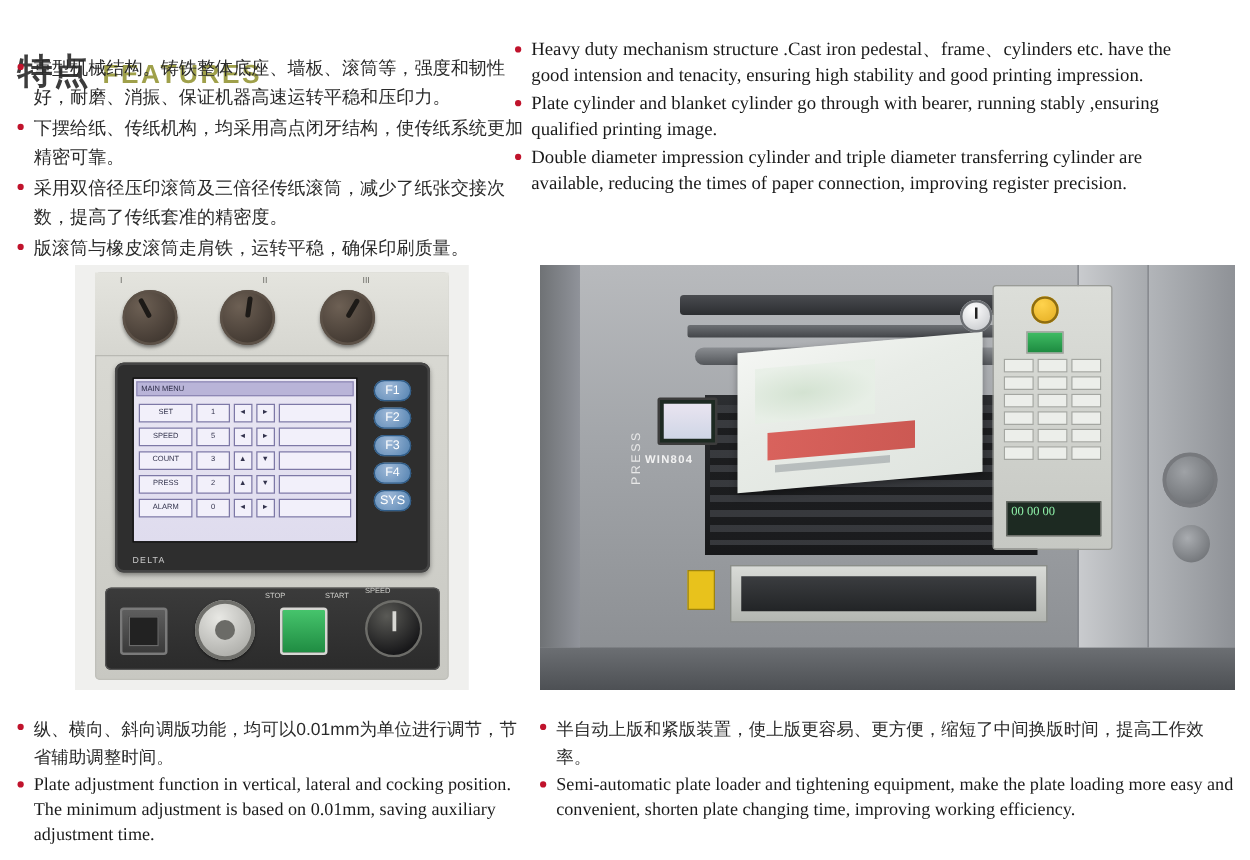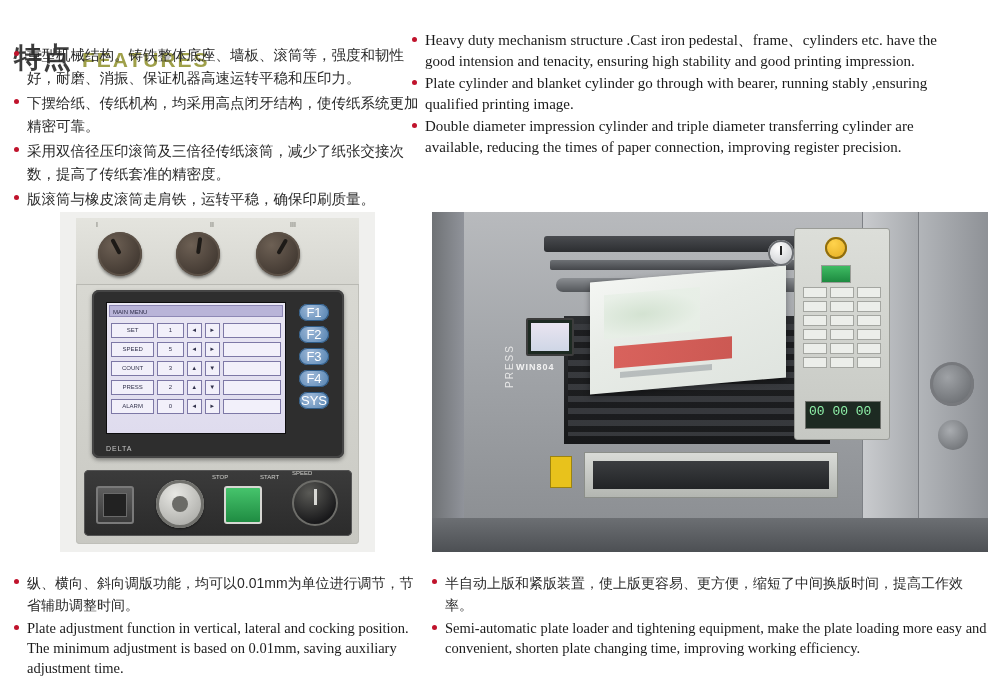--- a/index.html
+++ b/index.html
@@ -224,21 +224,21 @@
     right: 9px; top: 14px;
     width: 36px;
   }
   .fkey {
     width: 30px; height: 17px;
     margin-bottom: 5px;
     border-radius: 9px;
     background: radial-gradient(circle at 40% 30%, #9fb9d8, #4f7fae);
     color: #ffffff;
     font-family: "Liberation Sans", sans-serif;
-    font-size: 13px;
+    font-size: 10px;
     line-height: 17px;
     text-align: center;
     box-shadow: inset 0 0 0 1px #2f5b86;
   }
   .hmi-brand {
     position: absolute;
     left: 14px; bottom: 6px;
     font-family: "Liberation Sans", sans-serif;
     font-size: 7px;
     color: #c9c9c9;
@@ -501,22 +501,22 @@
     border: 1px solid #a4a6a1;
   }
   .pp-panel .lcd {
     position: absolute;
     left: 10px; bottom: 10px;
     width: 74px; height: 26px;
     background: #1d2a22;
     border: 1px solid #6f716c;
   }
   .pp-panel .lcd .t {
-    font-family: Liberation Mono, monospace;
-    font-size: 13px;
+    font-family: Liberation Serif, serif;
+    font-size: 10px;
     color: #8ef0a8;
     padding: 2px 3px;
   }
   .pp-tray {
     position: absolute;
     left: 120px; top: 240px;
     width: 252px; height: 44px;
     background: linear-gradient(180deg,#d9dbd7,#b3b6b1);
     border: 1px solid #8b8e89;
   }

